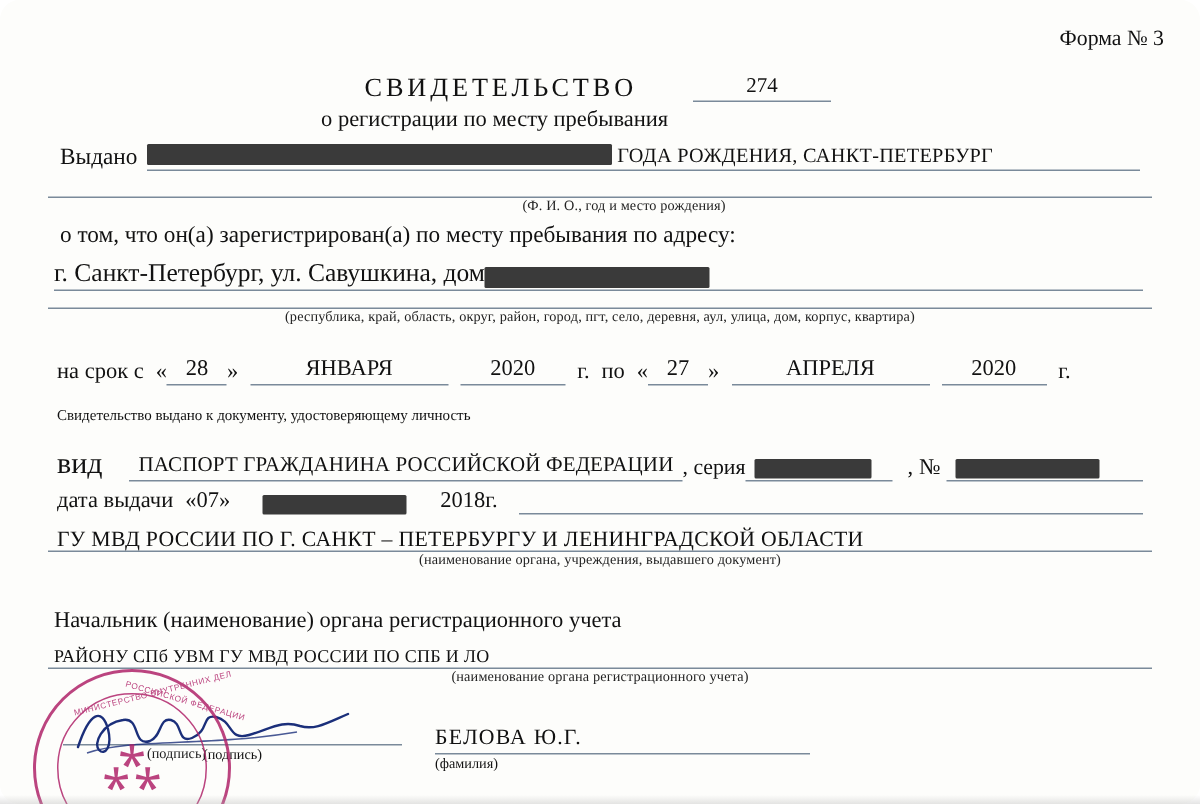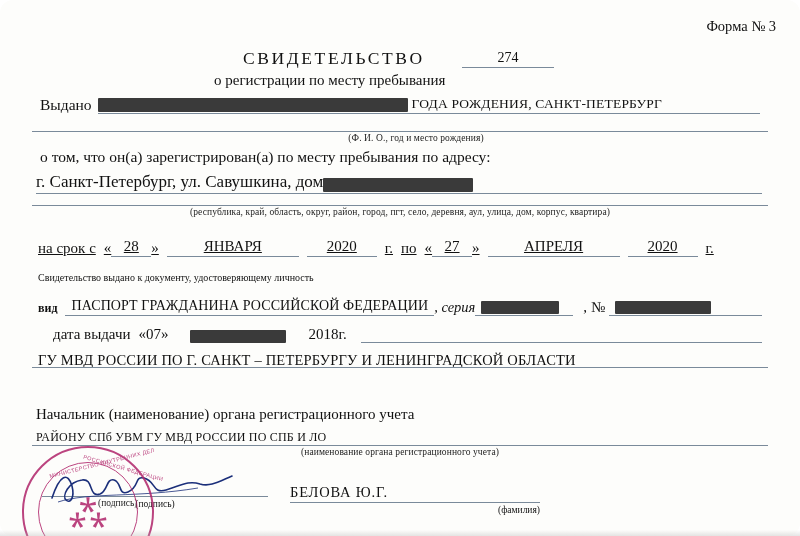--- a/index.html
+++ b/index.html
@@ -64,21 +64,21 @@
     top: 72px; left: 214px;
     font-size: 15px;
   }
 
   
   #vydano { top: 96px; left: 40px; width: 720px; }
   #vydano .lbl { font-size: 15.5px; margin-right: 6px; }
   #vydano .fio-box {
     flex: 1 1 auto;
     display: flex;
-    align-items: flex-end;
+    align-items: flex-start;
     border-bottom: 1px solid #7a8a9a;
     padding-bottom: 1px;
   }
   #vydano .redact { height: 14px; width: 310px; }
   #vydano .tail { font-size: 13.5px; margin-left: 4px; letter-spacing: .2px; white-space: nowrap; }
 
   #vydano-line2 {
     position: absolute;
     top: 131px; left: 32px;
     width: 736px;
@@ -101,21 +101,21 @@
   #addr-line2 {
     position: absolute;
     top: 205px; left: 32px;
     width: 736px;
     border-bottom: 1px solid #7a8a9a;
     height: 1px;
   }
   #cap-addr { top: 207px; left: 0; }
 
   
-  #srok { top: 238px; left: 38px; width: 724px; font-size: 15px; text-decoration: underline; }
+  #srok { top: 238px; left: 38px; width: 724px; font-size: 15px; }
   #srok .q { font-size: 15px; }
   #srok .u-small {
     border-bottom: 1px solid #7a8a9a;
     text-align: center;
     display: inline-block;
     padding: 0 4px 1px 4px;
   }
   #srok .m { width: 132px; }
   #srok .d { width: 40px; }
   #srok .y { width: 70px; }
@@ -196,21 +196,21 @@
     position: absolute;
     top: 502px; left: 290px;
     width: 250px;
     border-bottom: 1px solid #7a8a9a;
     height: 1px;
   }
   #cap-fam {
     position: absolute;
     top: 505px; left: 290px;
     width: 250px;
-    text-align: right;
+    text-align: left;
     font-size: 9.5px;
   }
 
   
   #stamp {
     position: absolute;
     left: 22px; top: 446px;
     width: 132px; height: 132px;
     border: 2px solid #b0246a;
     border-radius: 50%;
@@ -322,51 +322,52 @@
     <span class="u-small m">АПРЕЛЯ</span>
     <span class="gap"></span>
     <span class="u-small y">2020</span>
     <span class="gap"></span>
     <span>г.</span>
   </div>
 
   <div id="doc-line1">Свидетельство выдано к документу, удостоверяющему личность</div>
 
   <div class="row" id="vid">
-    <span style="font-size:12px;margin-right:8px;font-weight:bold;">вид</span>
+    <span style="font-size:20px;margin-right:18px;">вид</span>
     <span class="u docname" style="padding:0 6px 1px 6px;">ПАСПОРТ ГРАЖДАНИНА РОССИЙСКОЙ ФЕДЕРАЦИИ</span>
-    <span style="font-size:14.5px;font-style:italic;">, серия</span>
+    <span style="font-size:14.5px;">, серия</span>
     <span class="u" style="display:flex;align-items:flex-end;width:98px;padding-bottom:1px;">
       <span class="redact" style="width:78px;margin-left:6px;"></span>
     </span>
     <span style="font-size:15px;margin:0 4px 0 10px;">,</span>
     <span style="font-size:15px;margin-right:4px;">№</span>
     <span class="u" style="display:flex;align-items:flex-end;flex:1 1 auto;padding-bottom:1px;">
       <span class="redact" style="width:96px;margin-left:6px;"></span>
     </span>
   </div>
 
   <div class="row" id="date-row">
-    <span style="margin-right:8px;margin-left:15px;">дата выдачи</span>
+    <span style="margin-right:8px;">дата выдачи</span>
     <span>«</span>
     <span class="u-small d">07</span>
     <span>»</span>
     <span class="gap"></span>
     <span class="u-small" style="width:140px;display:flex;align-items:flex-end;justify-content:center;">
       <span class="redact" style="width:96px;"></span>
     </span>
     <span class="gap"></span>
     <span class="u-small y">2018</span>
     <span class="gap"></span>
     <span>г.</span>
     <span class="line" style="margin-left:14px;"></span>
   </div>
 
   <div id="organ">ГУ  МВД  РОССИИ  ПО  Г. САНКТ – ПЕТЕРБУРГУ  И  ЛЕНИНГРАДСКОЙ ОБЛАСТИ</div>
   <div id="organ-line"></div>
+  <div class="caption" id="cap-organ">(наименование органа, учреждения, выдавшего документ)</div>
 
   <div class="row" id="chief">
     <span class="lbl">Начальник (наименование) органа регистрационного учета</span>
   </div>
   <div id="chief2">РАЙОНУ СПб УВМ  ГУ  МВД РОССИИ  ПО СПБ  И  ЛО</div>
   <div id="chief-line2"></div>
   <div class="caption" id="cap-chief">(наименование органа регистрационного учета)</div>
 
   <div id="sig-line"></div>
   <div id="cap-sig">(подпись)</div>

